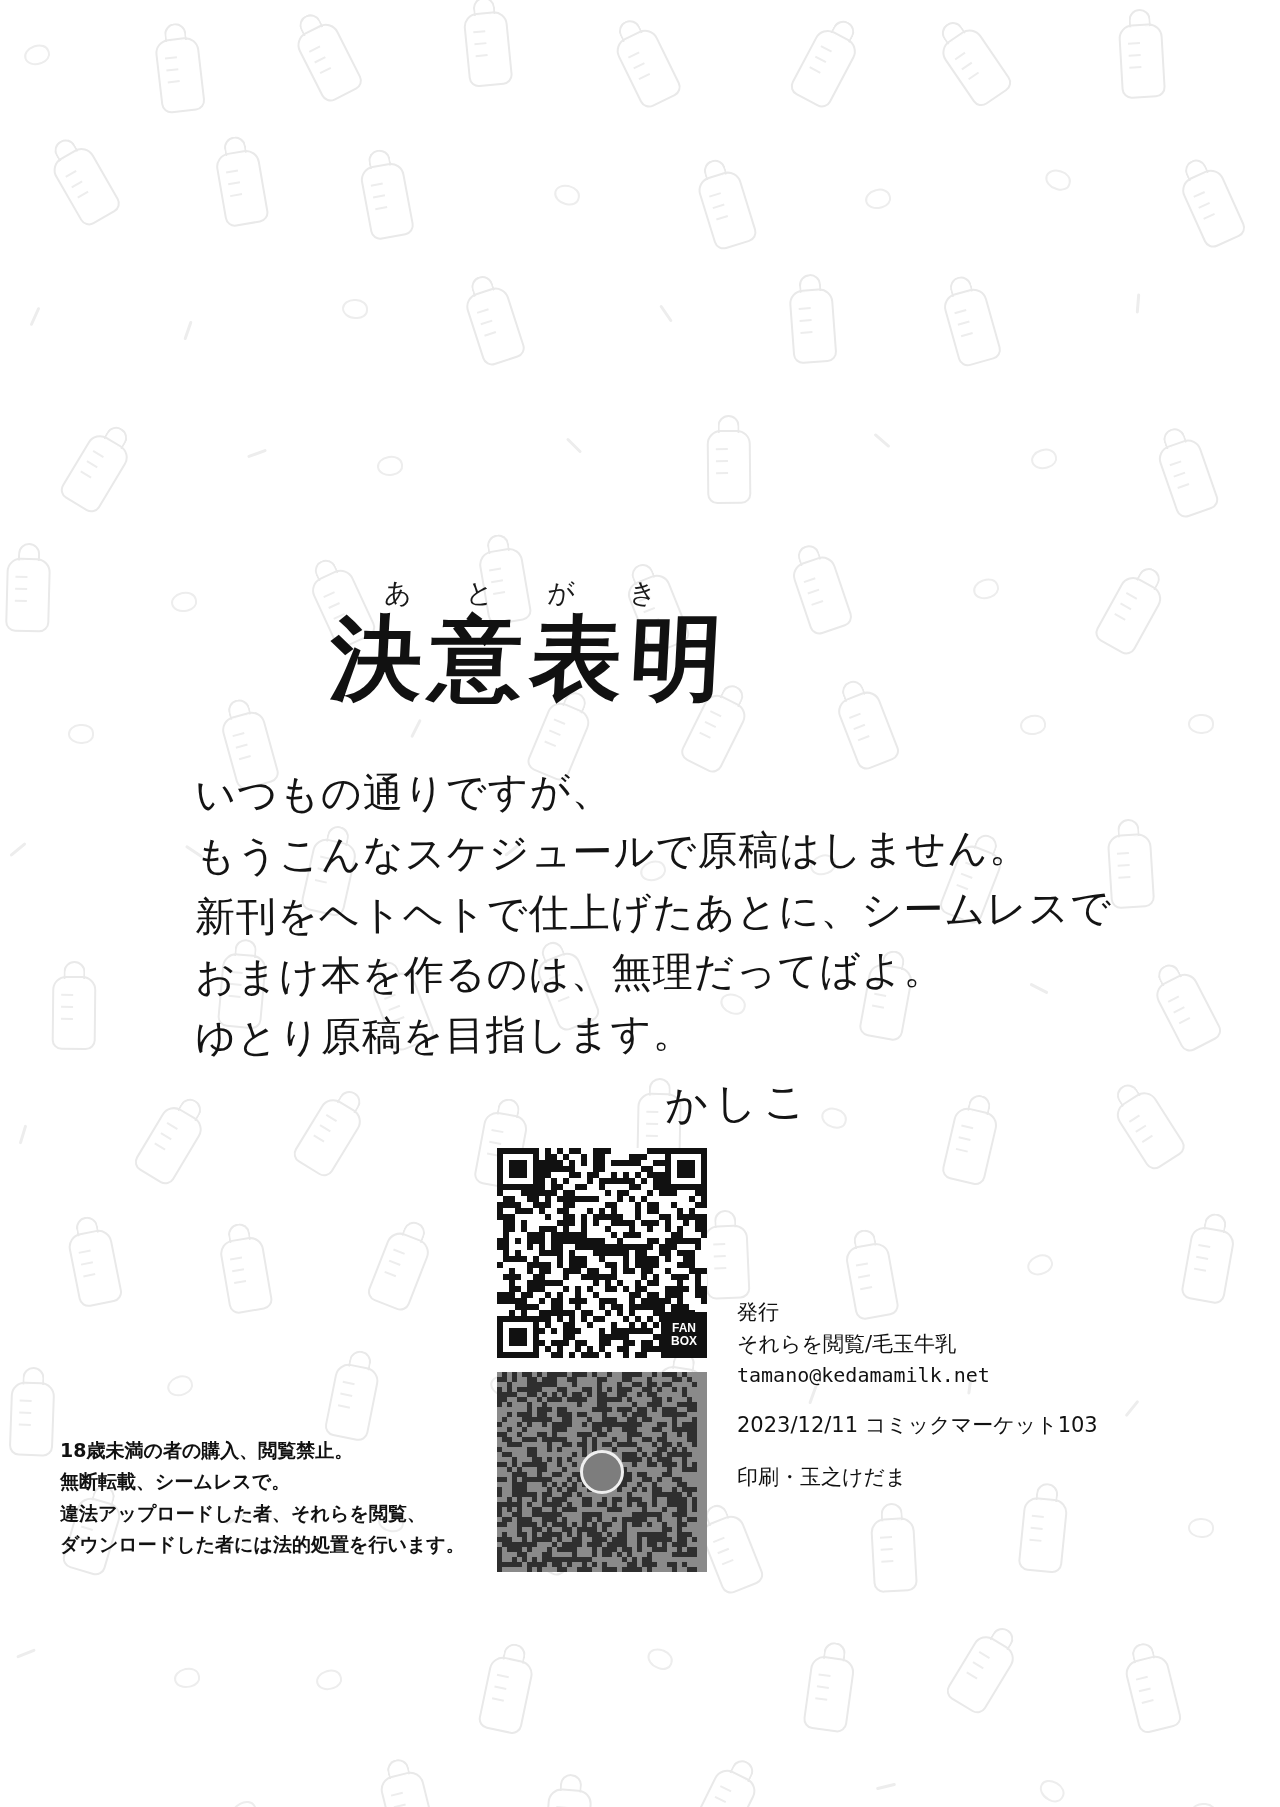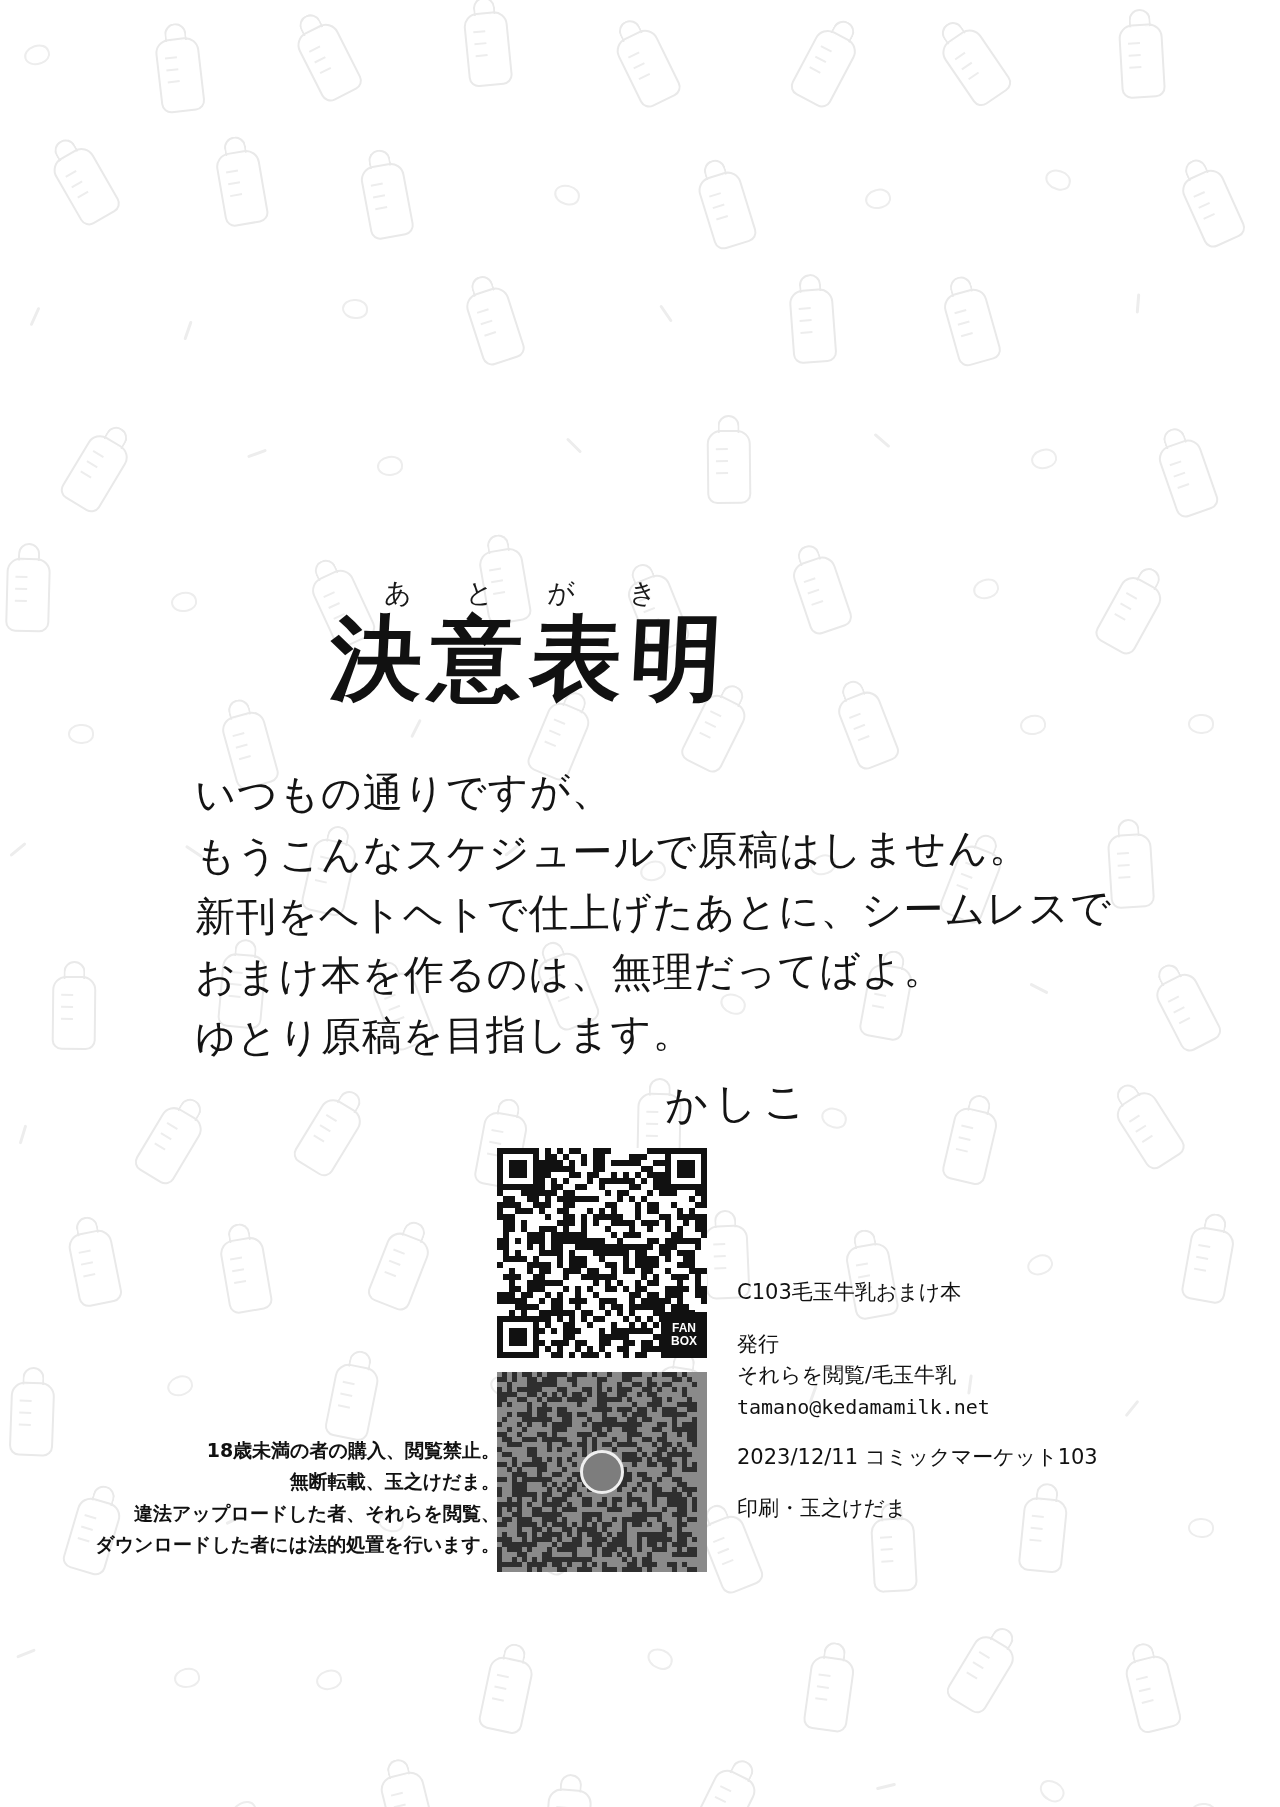--- a/index.html
+++ b/index.html
@@ -192,21 +192,21 @@
   .colophon .group { margin-bottom: 20px; }
   .colophon .mono { font-family: "DejaVu Sans Mono", monospace; font-size: 20px; }
 
   
   .warning {
     position: absolute;
     left: 60px;
     top: 1435px;
     width: 440px;
     z-index: 3;
-    text-align: right;
+    text-align: left;
     font-size: 19px;
     line-height: 1.65;
     font-weight: bold;
     color: #111;
     font-family: "DejaVu Sans", sans-serif;
   }
 </style>
 </head>
 <body>
 
@@ -1827,31 +1827,30 @@
       <div class="qr-cell" style="left: 140px; top: 195px; width: 5px; height: 5px; background: rgb(47, 47, 47);"></div>
       <div class="qr-cell" style="left: 150px; top: 195px; width: 5px; height: 5px; background: rgb(47, 47, 47);"></div>
       <div class="qr-cell" style="left: 175px; top: 195px; width: 5px; height: 5px; background: rgb(47, 47, 47);"></div>
       <div class="qr-cell" style="left: 190px; top: 195px; width: 5px; height: 5px; background: rgb(47, 47, 47);"></div>
       <div class="qr-cell" style="left: 195px; top: 195px; width: 5px; height: 5px; background: rgb(47, 47, 47);"></div>
     <div class="qr-center"></div>
   </div>
 
   <div class="colophon">
     <div class="group">
-      <div>C103毛玉牛乳おまけ本</div>
     </div>
     <div class="group">
       <div>発行</div>
       <div>それらを閲覧/毛玉牛乳</div>
       <div class="mono">tamano@kedamamilk.net</div>
     </div>
     <div class="group">2023/12/11  コミックマーケット103</div>
     <div>印刷・玉之けだま</div>
   </div>
 
   <div class="warning">
     <div>18歳未満の者の購入、閲覧禁止。</div>
-    <div>無断転載、玉之けだま。</div>
+    <div>無断転載、シームレスで。</div>
     <div>違法アップロードした者、それらを閲覧、</div>
     <div>ダウンロードした者には法的処置を行います。</div>
   </div>
 
 </div>
 
 </body></html>

